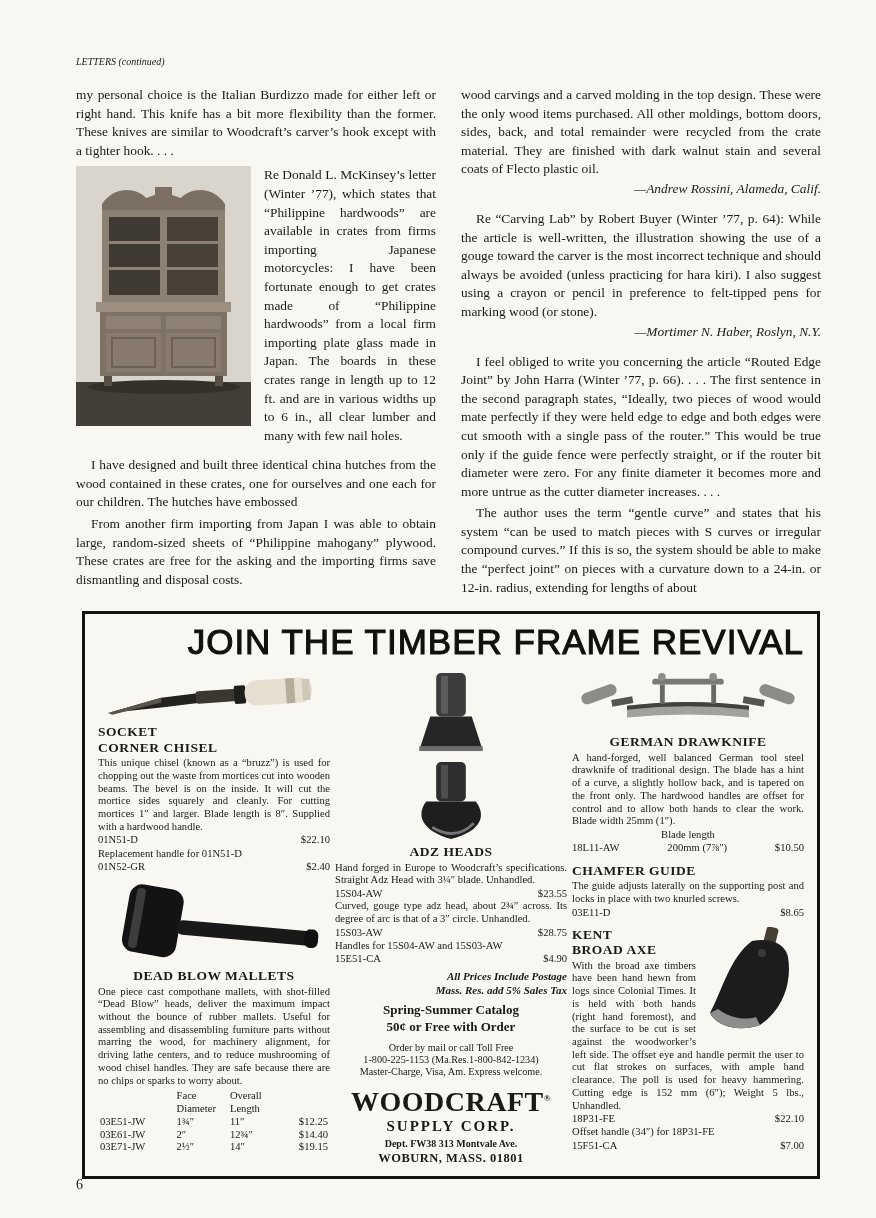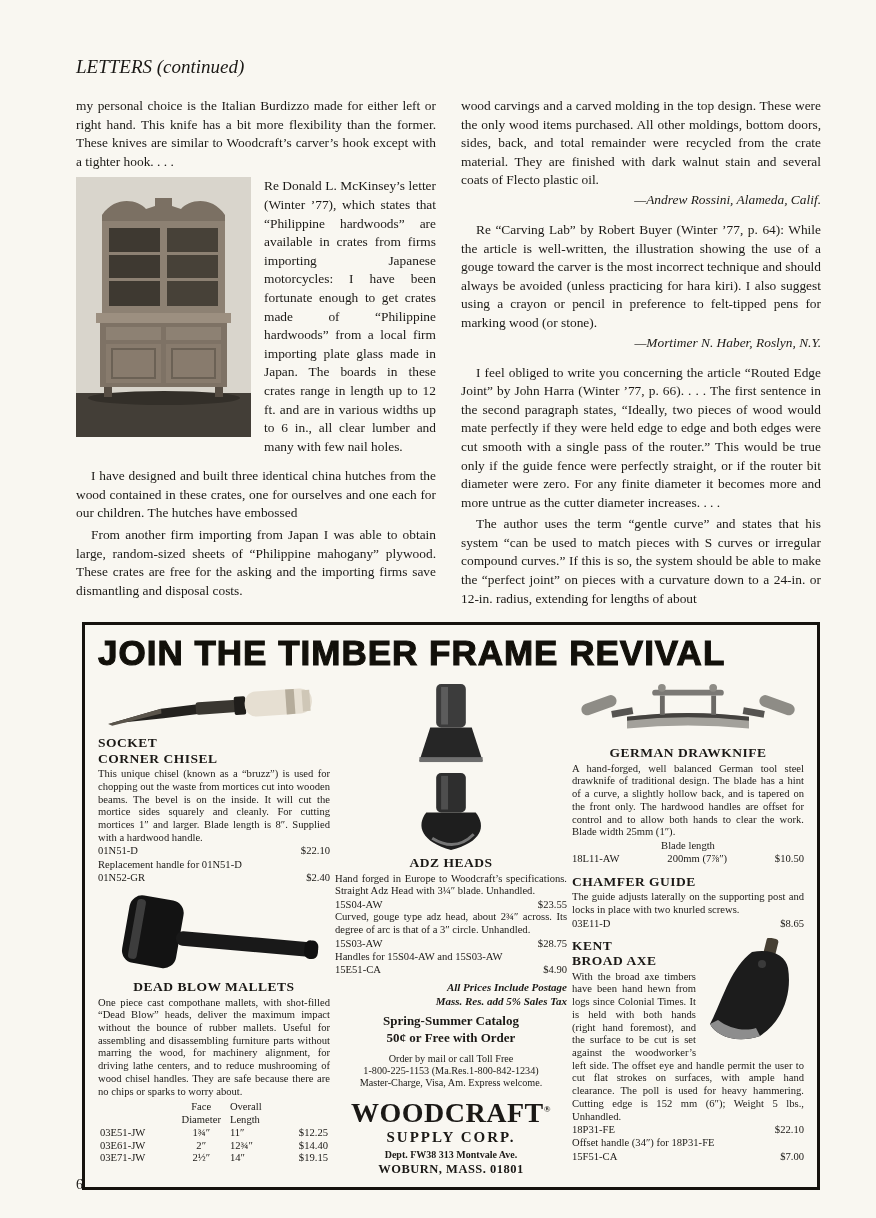--- a/index.html
+++ b/index.html
@@ -3,57 +3,57 @@
 <meta charset="utf-8">
 <style>
   * { margin:0; padding:0; box-sizing:border-box; }
   html,body { background:#6b6b6b; }
   .page {
     width:876px; height:1218px; margin:0 auto; position:relative;
     background:#f9f7f1; color:#1b1916; overflow:hidden;
     font-family:"Liberation Serif", serif;
   }
   .content { padding:56px 55px 0 76px; }
-  .section-label { font-style:italic; font-size:19px; margin-bottom:19px; }
+  .section-label { font-style:italic; font-size:10px; margin-bottom:19px; }
   .columns { display:flex; gap:25px; }
   .col { flex:1 1 0; min-width:0; }
   .body-text { font-size:13.4px; line-height:18.6px; text-align:justify; }
   .indent { text-indent:15px; }
   .gap-sm { margin-top:3px; }
   .gap-md { margin-top:12px; }
   .signature { font-style:italic; font-size:13.4px; line-height:18px; text-align:right; margin:1px 0 4px; }
   .hutch-row { display:flex; gap:13px; margin:6px 0 11px; }
   .hutch-img { flex:0 0 175px; height:260px; }
   .hutch-img svg { display:block; }
   .hutch-row .body-text { flex:1 1 0; }
 
   
   .ad-box { border:3px solid #16130e; margin:14px 0 0 6px; width:738px; padding:7px 13px 11px; background:#f9f7f1; }
   .ad-headline {
-    font-family:"Liberation Sans", sans-serif; font-weight:700; font-size:35px;
-    letter-spacing:1px; text-align:left; color:#12100a; margin:1px 0 9px;
+    font-family:"Liberation Sans", sans-serif; font-weight:400; font-size:35px;
+    letter-spacing:1px; text-align:right; color:#12100a; margin:1px 0 9px;
     -webkit-text-stroke:1.1px #12100a; white-space:nowrap;
   }
   .ad-columns { display:flex; gap:5px; }
   .ad-col { flex:1 1 0; min-width:0; font-size:10.6px; line-height:12.7px; }
   .ad-body { text-align:justify; }
   .ad-heading { font-weight:bold; font-size:13.5px; line-height:15.5px; letter-spacing:0.5px; margin:3px 0 2px; }
   .ad-heading.center { text-align:center; }
   .price-row { display:flex; justify-content:space-between; line-height:13.2px; }
   .three-row { display:flex; justify-content:space-between; line-height:13.2px; }
   .ad-note { line-height:13.2px; }
   .blade-label { text-align:center; line-height:12.5px; margin-top:1px; }
   .tool-img { text-align:center; }
   .tool-img svg { display:inline-block; vertical-align:top; }
   .sect-gap { margin-top:8px; }
 
   .mallet-table { width:100%; border-collapse:collapse; margin-top:3px; font-size:10.6px; }
   .mallet-table td { padding:0 2px; line-height:12.8px; }
   .mallet-table td:nth-child(1){ text-align:left; width:33%; }
-  .mallet-table td:nth-child(2){ text-align:center; width:23%; }
+  .mallet-table td:nth-child(2){ text-align:left; width:23%; }
   .mallet-table td:nth-child(3){ text-align:left; width:24%; }
   .mallet-table td:nth-child(4){ text-align:right; width:20%; }
 
   .postage-line { font-style:italic; font-weight:bold; text-align:right; font-size:11px; line-height:13.5px; }
   .catalog-line { font-weight:bold; text-align:center; font-size:13px; line-height:16.5px; }
   .order-line { text-align:center; font-size:10.2px; line-height:12px; }
   .mt5 { margin-top:5px; }
   .mt7 { margin-top:7px; }
   .logo { text-align:center; font-weight:bold; font-size:28px; letter-spacing:0.5px; line-height:30px; margin-top:5px; white-space:nowrap; }
   .reg { font-size:9px; vertical-align:super; font-weight:bold; }

